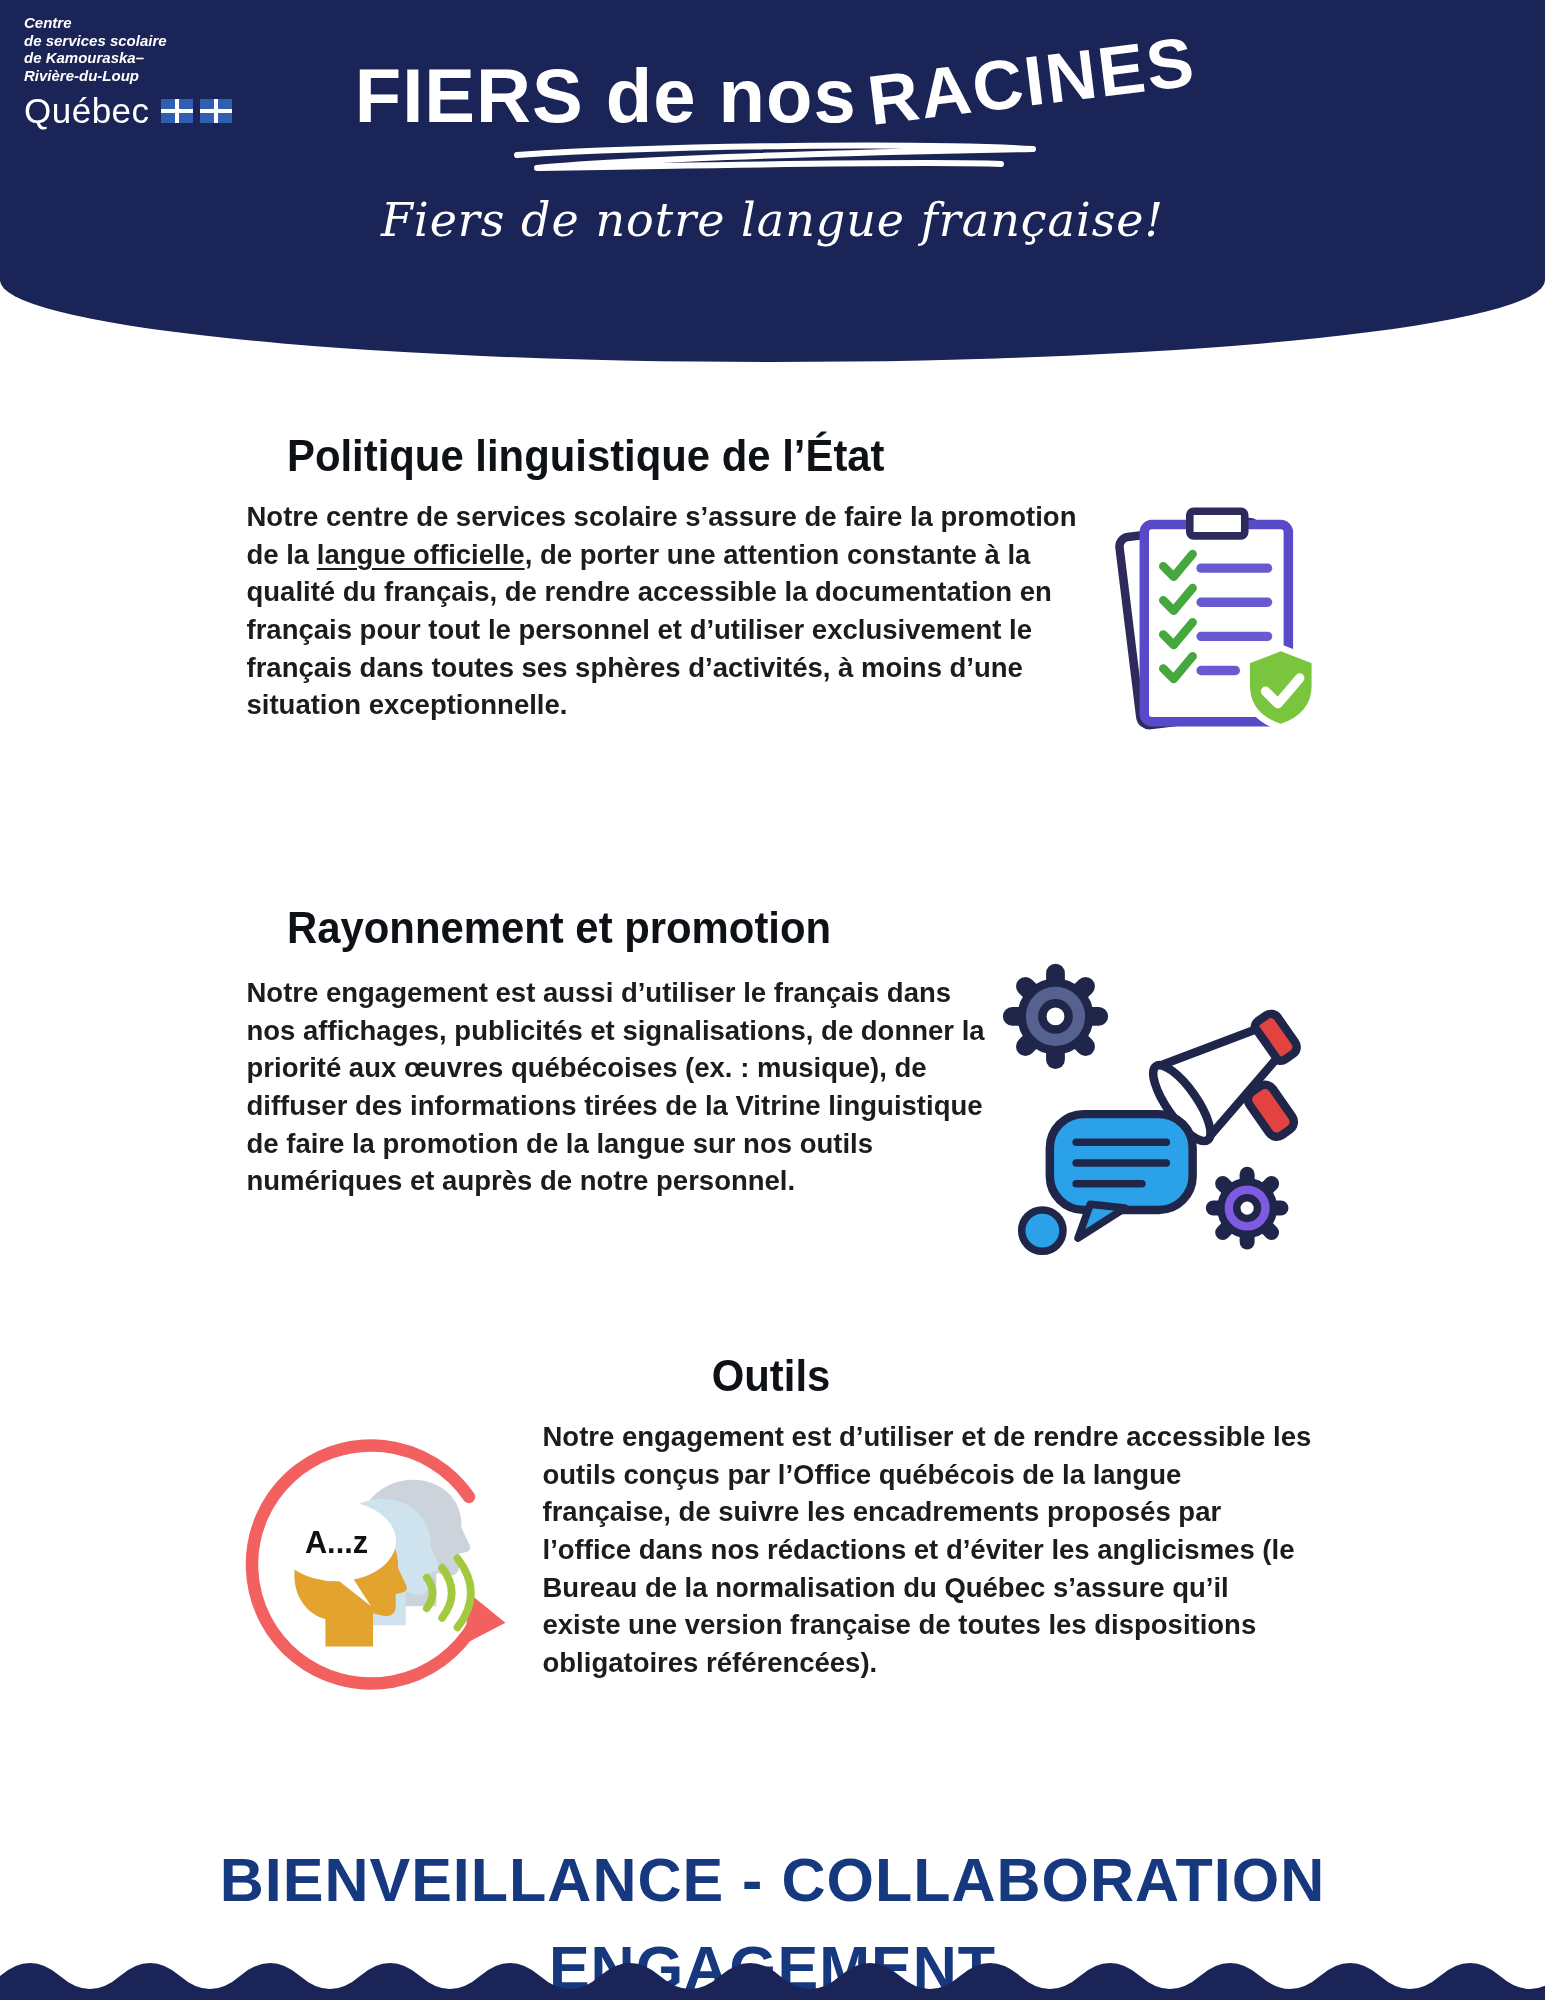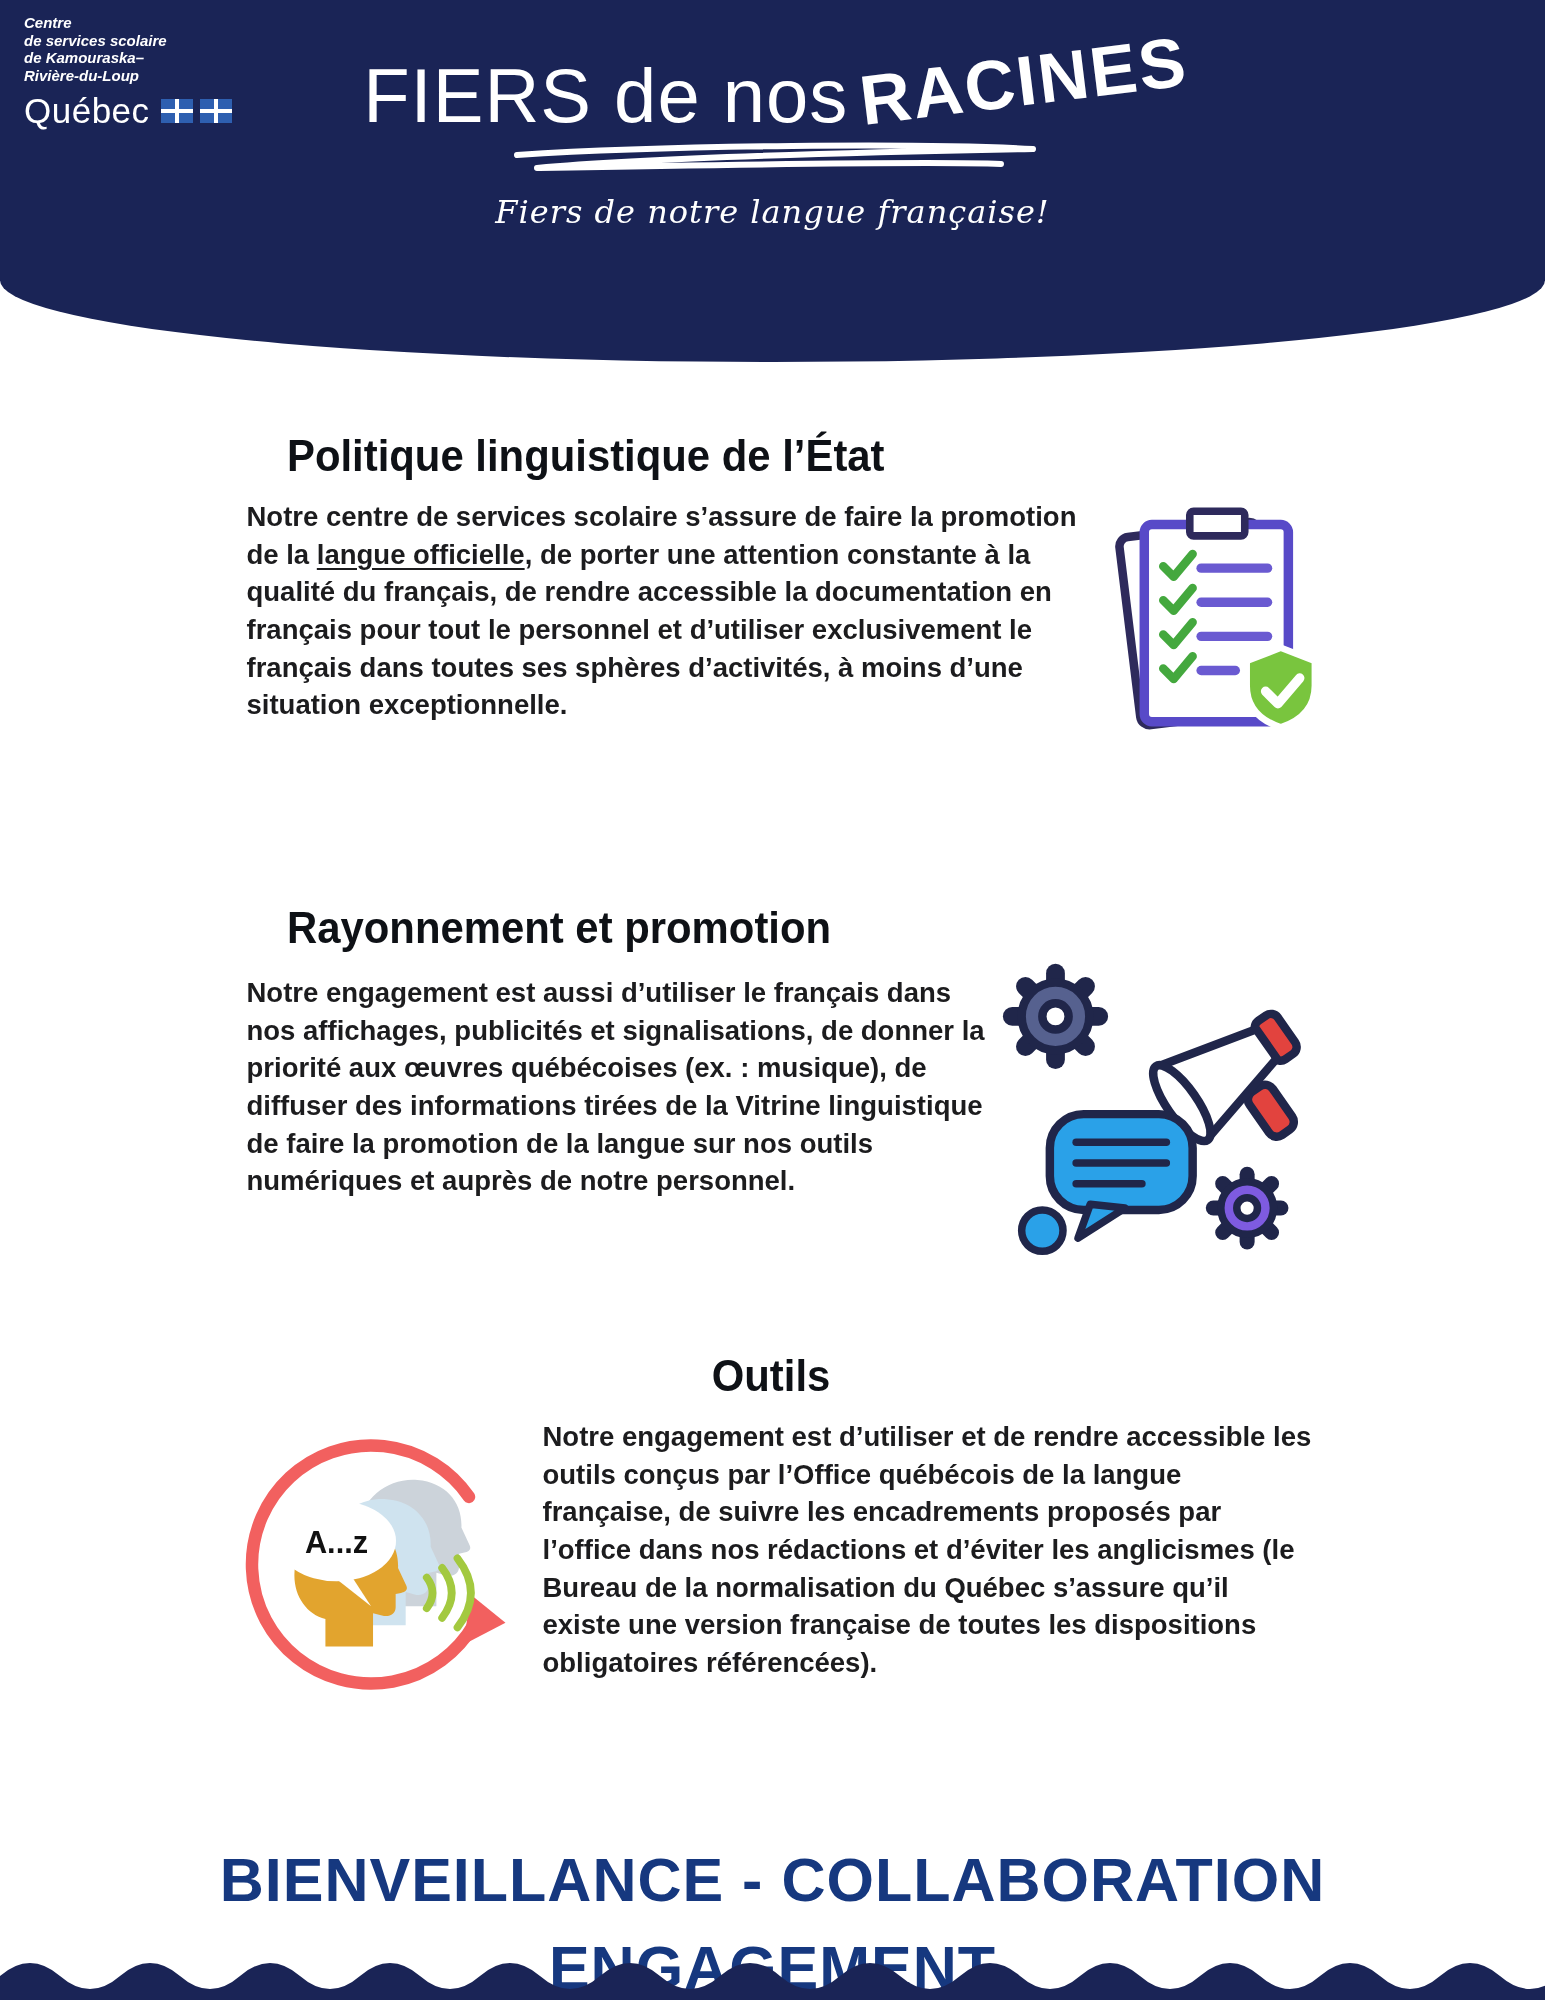--- a/index.html
+++ b/index.html
@@ -16,30 +16,30 @@
     border-radius:0 0 52% 52% / 0 0 85px 85px;
     color:#fff;
   }
   .logo { position:absolute; top:14px; left:24px; }
   .logo-org { font-size:15px; font-weight:bold; font-style:italic; line-height:1.18; color:#fff; }
   .logo-brand-row { display:flex; align-items:center; gap:10px; margin-top:6px; }
   .logo-brand { font-size:35px; color:#fff; letter-spacing:.5px; }
   .title-wrap { text-align:center; padding-top:52px; }
   .title-line { white-space:nowrap; }
   .title-main {
-    display:inline-block; font-size:76px; font-weight:normal; letter-spacing:1px; color:#fff;
+    display:inline-block; font-size:76px; font-weight:bold; letter-spacing:1px; color:#fff;
   }
   .title-accent {
     display:inline-block; font-size:70px; font-weight:bold; letter-spacing:2px; color:#fff;
     transform:rotate(-7deg) translate(8px,-16px);
   }
   .squiggle { display:block; margin:2px auto 0; }
   .subtitle {
     margin-top:16px; font-family:"DejaVu Serif", serif; font-style:italic;
-    font-size:32px; color:#fff; letter-spacing:1px;
+    font-size:46px; color:#fff; letter-spacing:1px;
   }
 
   
   .content { padding-top:32px; }
   .card {
     width:1140px; margin:0 auto; background:#fff; border-radius:46px;
     padding:32px 30px 38px 26px;
   }
   .card h2 {
     font-size:45px; font-weight:bold; color:#0e1116; letter-spacing:0;

